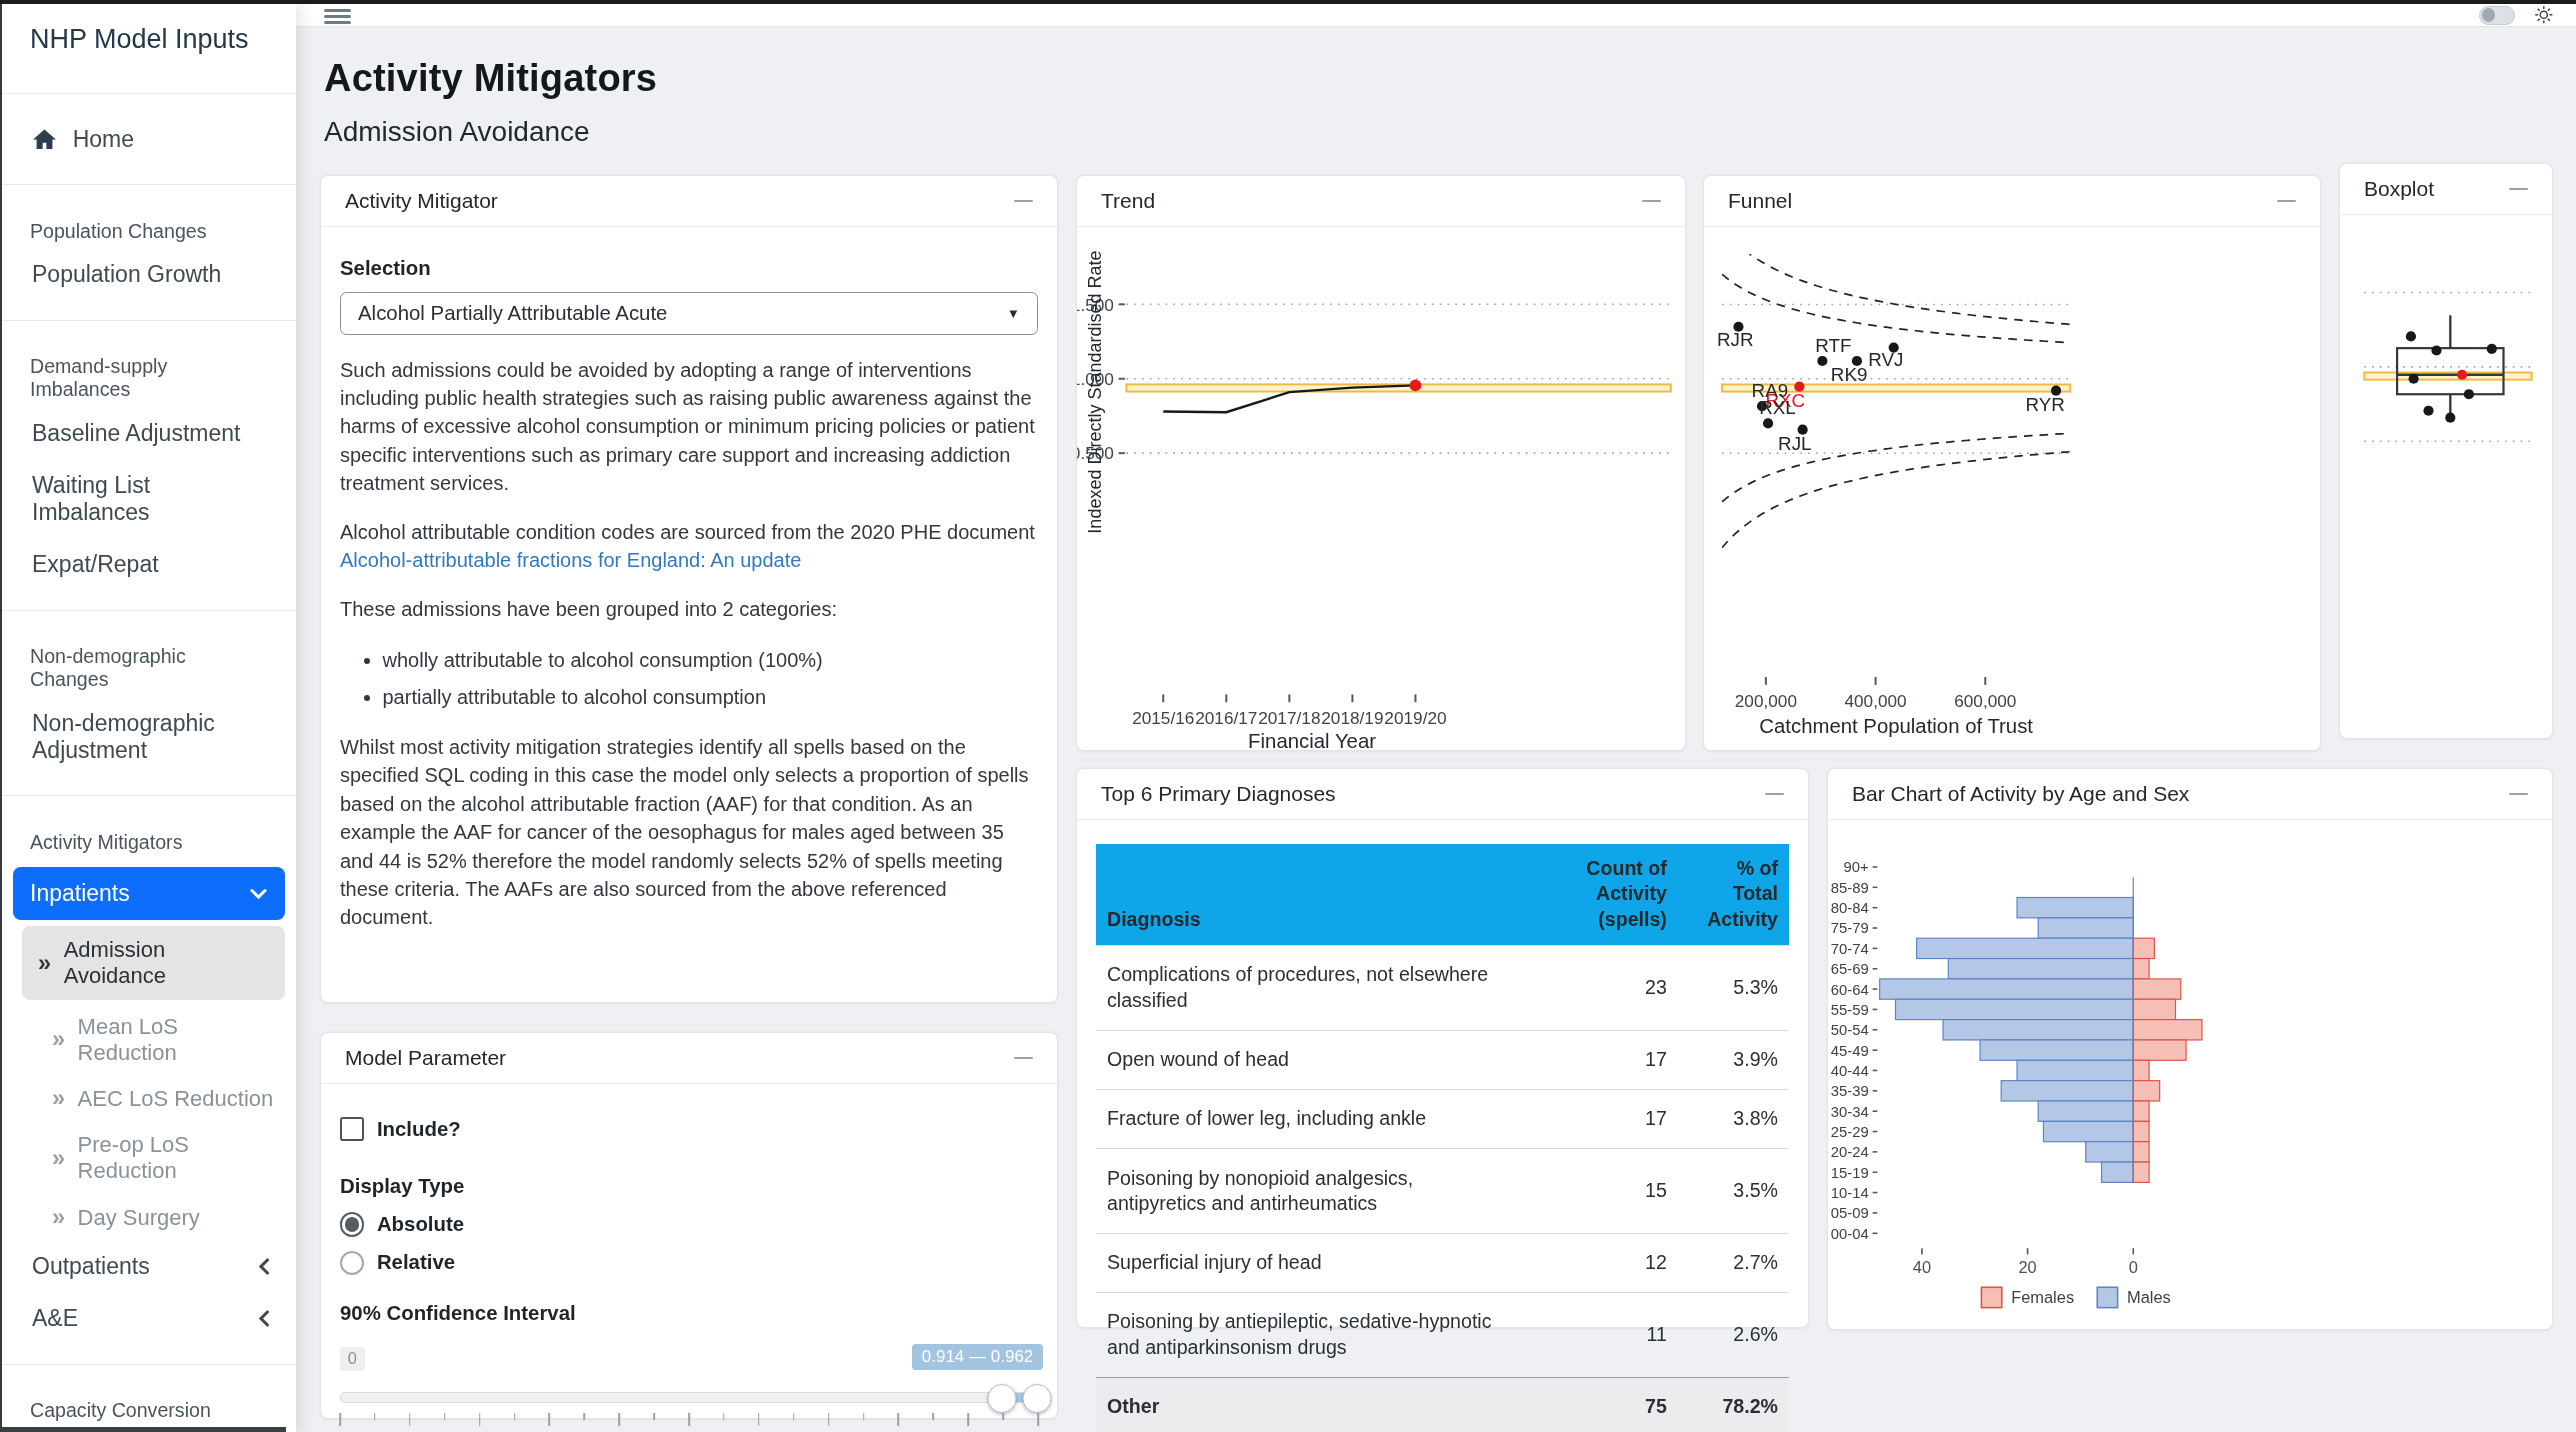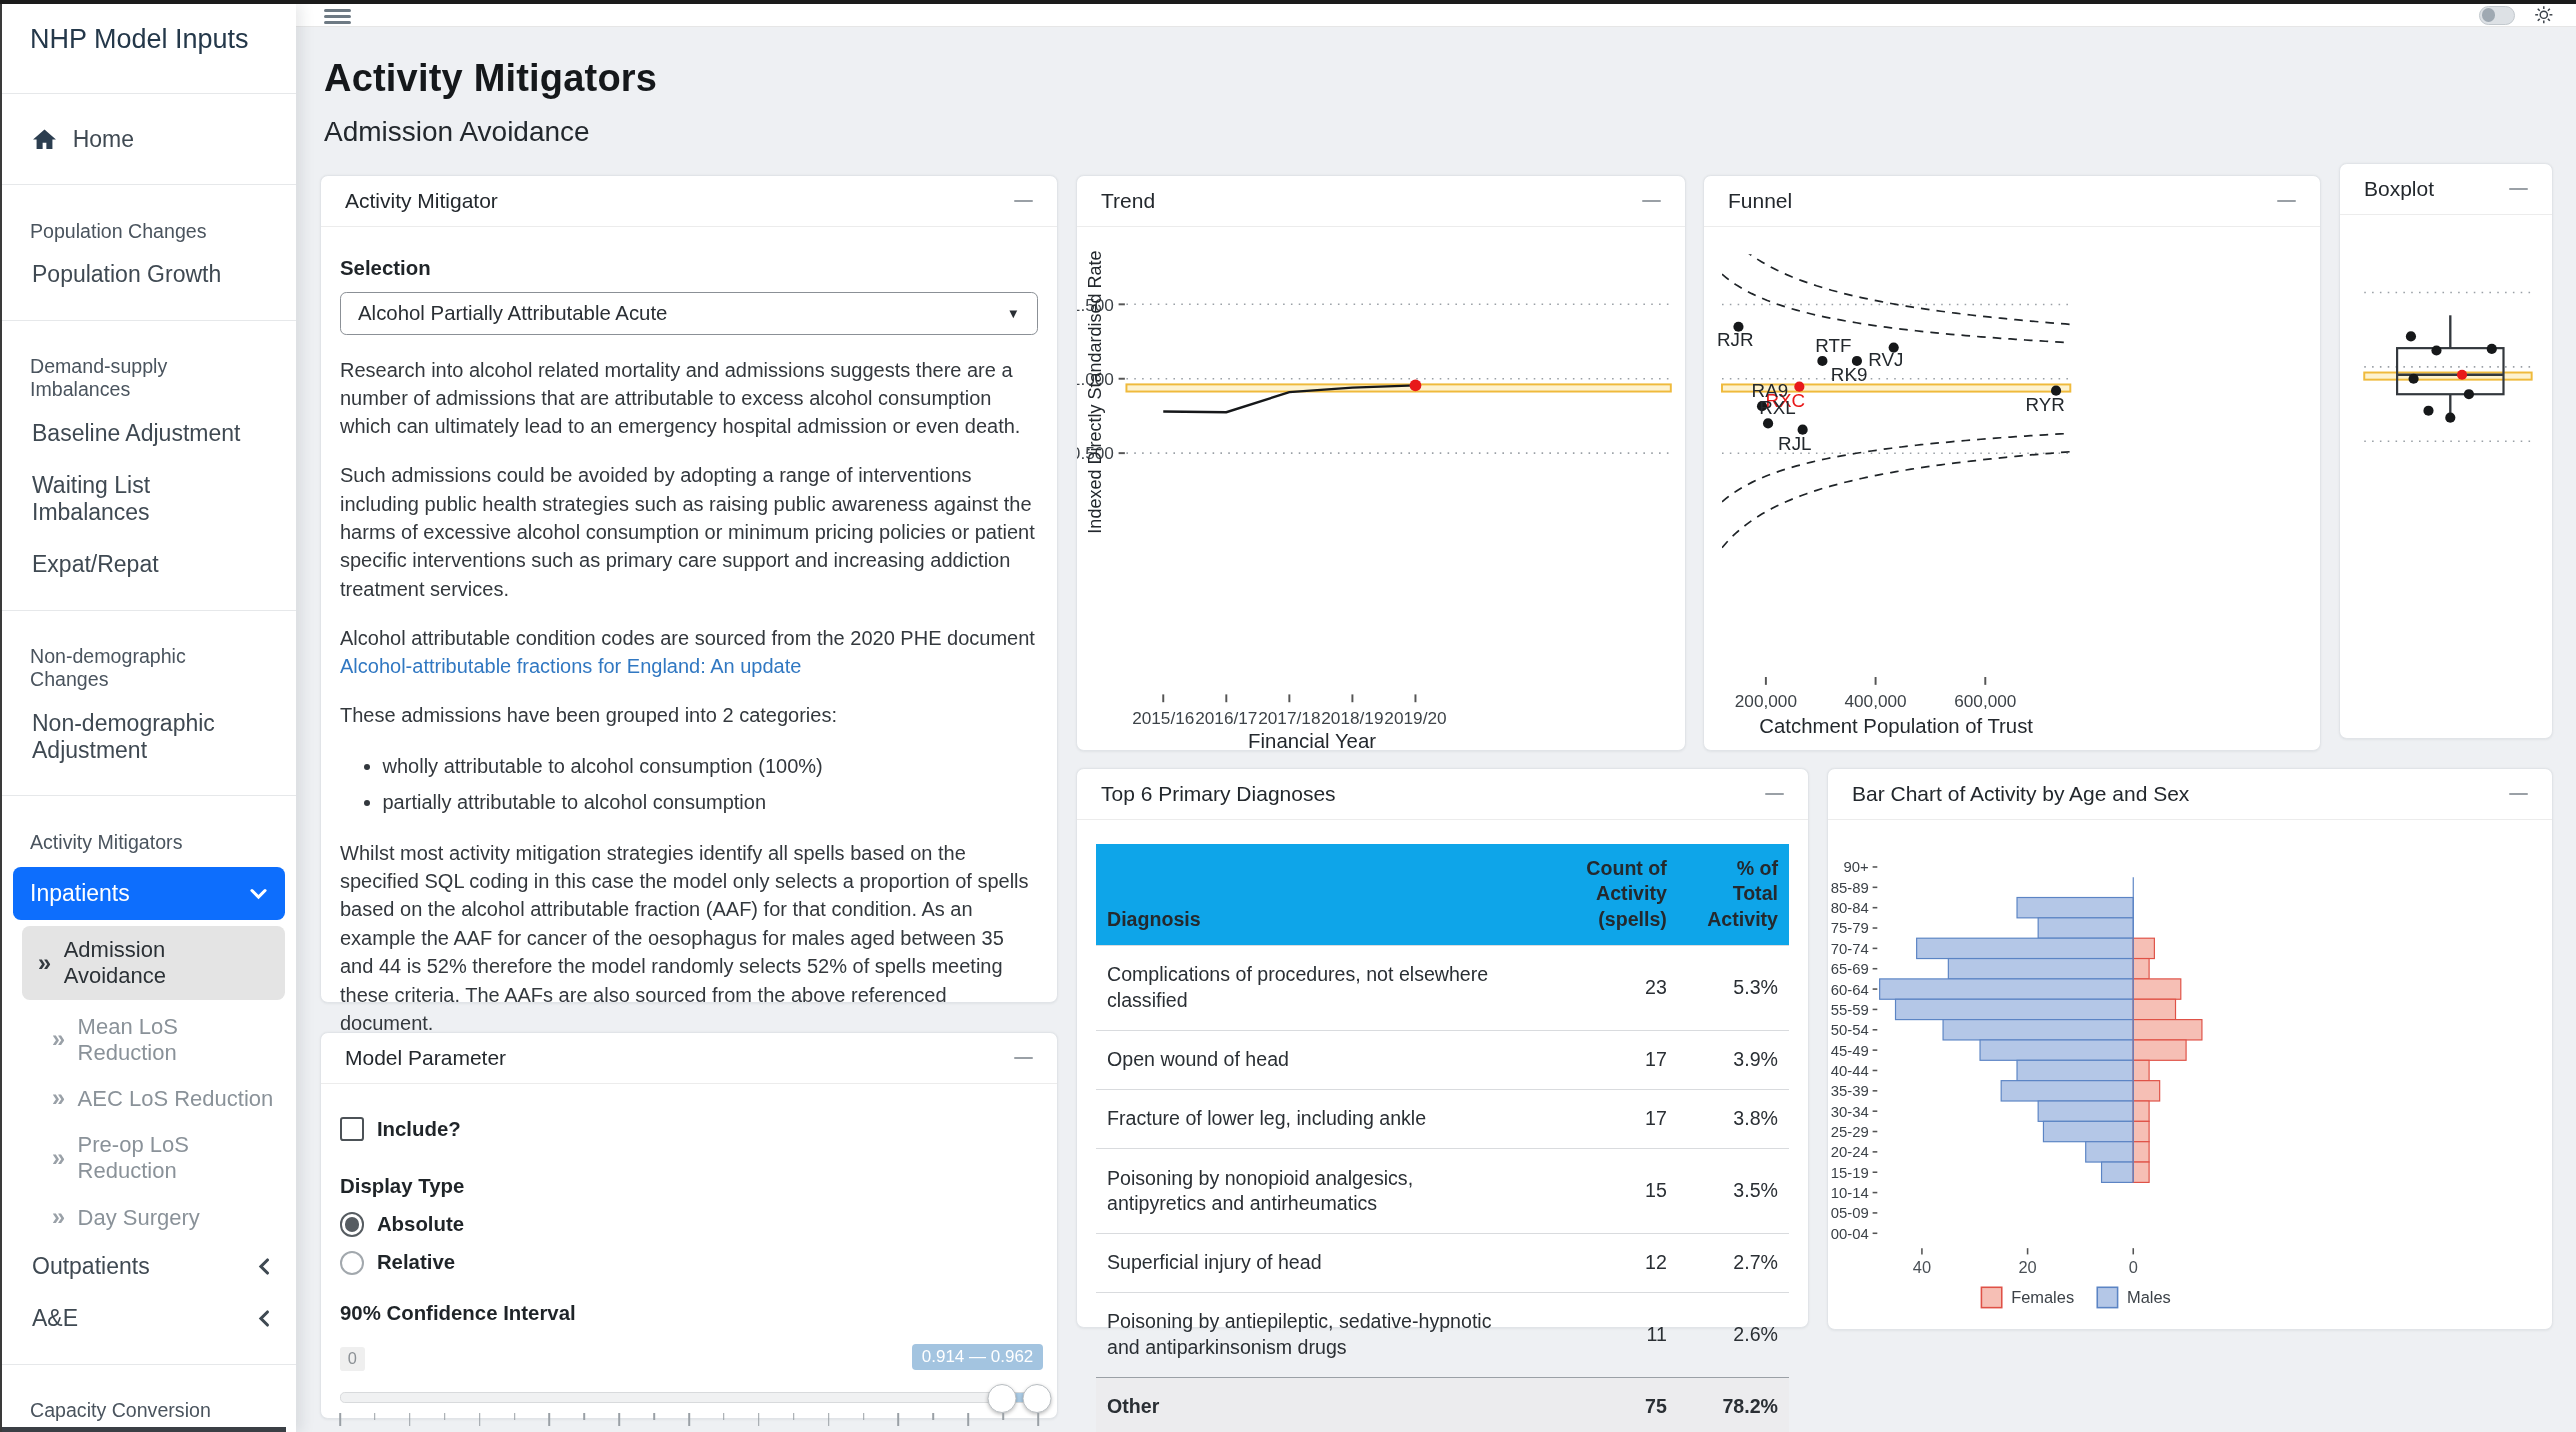--- a/index.html
+++ b/index.html
@@ -229,21 +229,20 @@
       <div class="card-h">
         <span>Activity Mitigator</span>
         <span class="minus"></span>
       </div>
       <div class="card-b pad">
         <div class="lbl">Selection</div>
         <div class="select">
           <span>Alcohol Partially Attributable Acute</span>
           <span class="caret">▼</span>
         </div>
-        <p class="para">Research into alcohol related mortality and admissions suggests there are a number of admissions that are attributable to excess alcohol consumption which can ultimately lead to an emergency hospital admission or even death.</p>
         <p class="para">Such admissions could be avoided by adopting a range of interventions including public health strategies such as raising public awareness against the harms of excessive alcohol consumption or minimum pricing policies or patient specific interventions such as primary care support and increasing addiction treatment services.</p>
         <p class="para"><span>Alcohol attributable condition codes are sourced from the 2020 PHE document </span><a>Alcohol-attributable fractions for England: An update</a></p>
         <p class="para">These admissions have been grouped into 2 categories:</p>
         <ul class="blts">
           <li>wholly attributable to alcohol consumption (100%)</li>
           <li>partially attributable to alcohol consumption</li>
         </ul>
         <p class="para">Whilst most activity mitigation strategies identify all spells based on the specified SQL coding in this case the model only selects a proportion of spells based on the alcohol attributable fraction (AAF) for that condition. As an example the AAF for cancer of the oesophagus for males aged between 35 and 44 is 52% therefore the model randomly selects 52% of spells meeting these criteria. The AAFs are also sourced from the above referenced document.</p>
       </div>
     </section>

